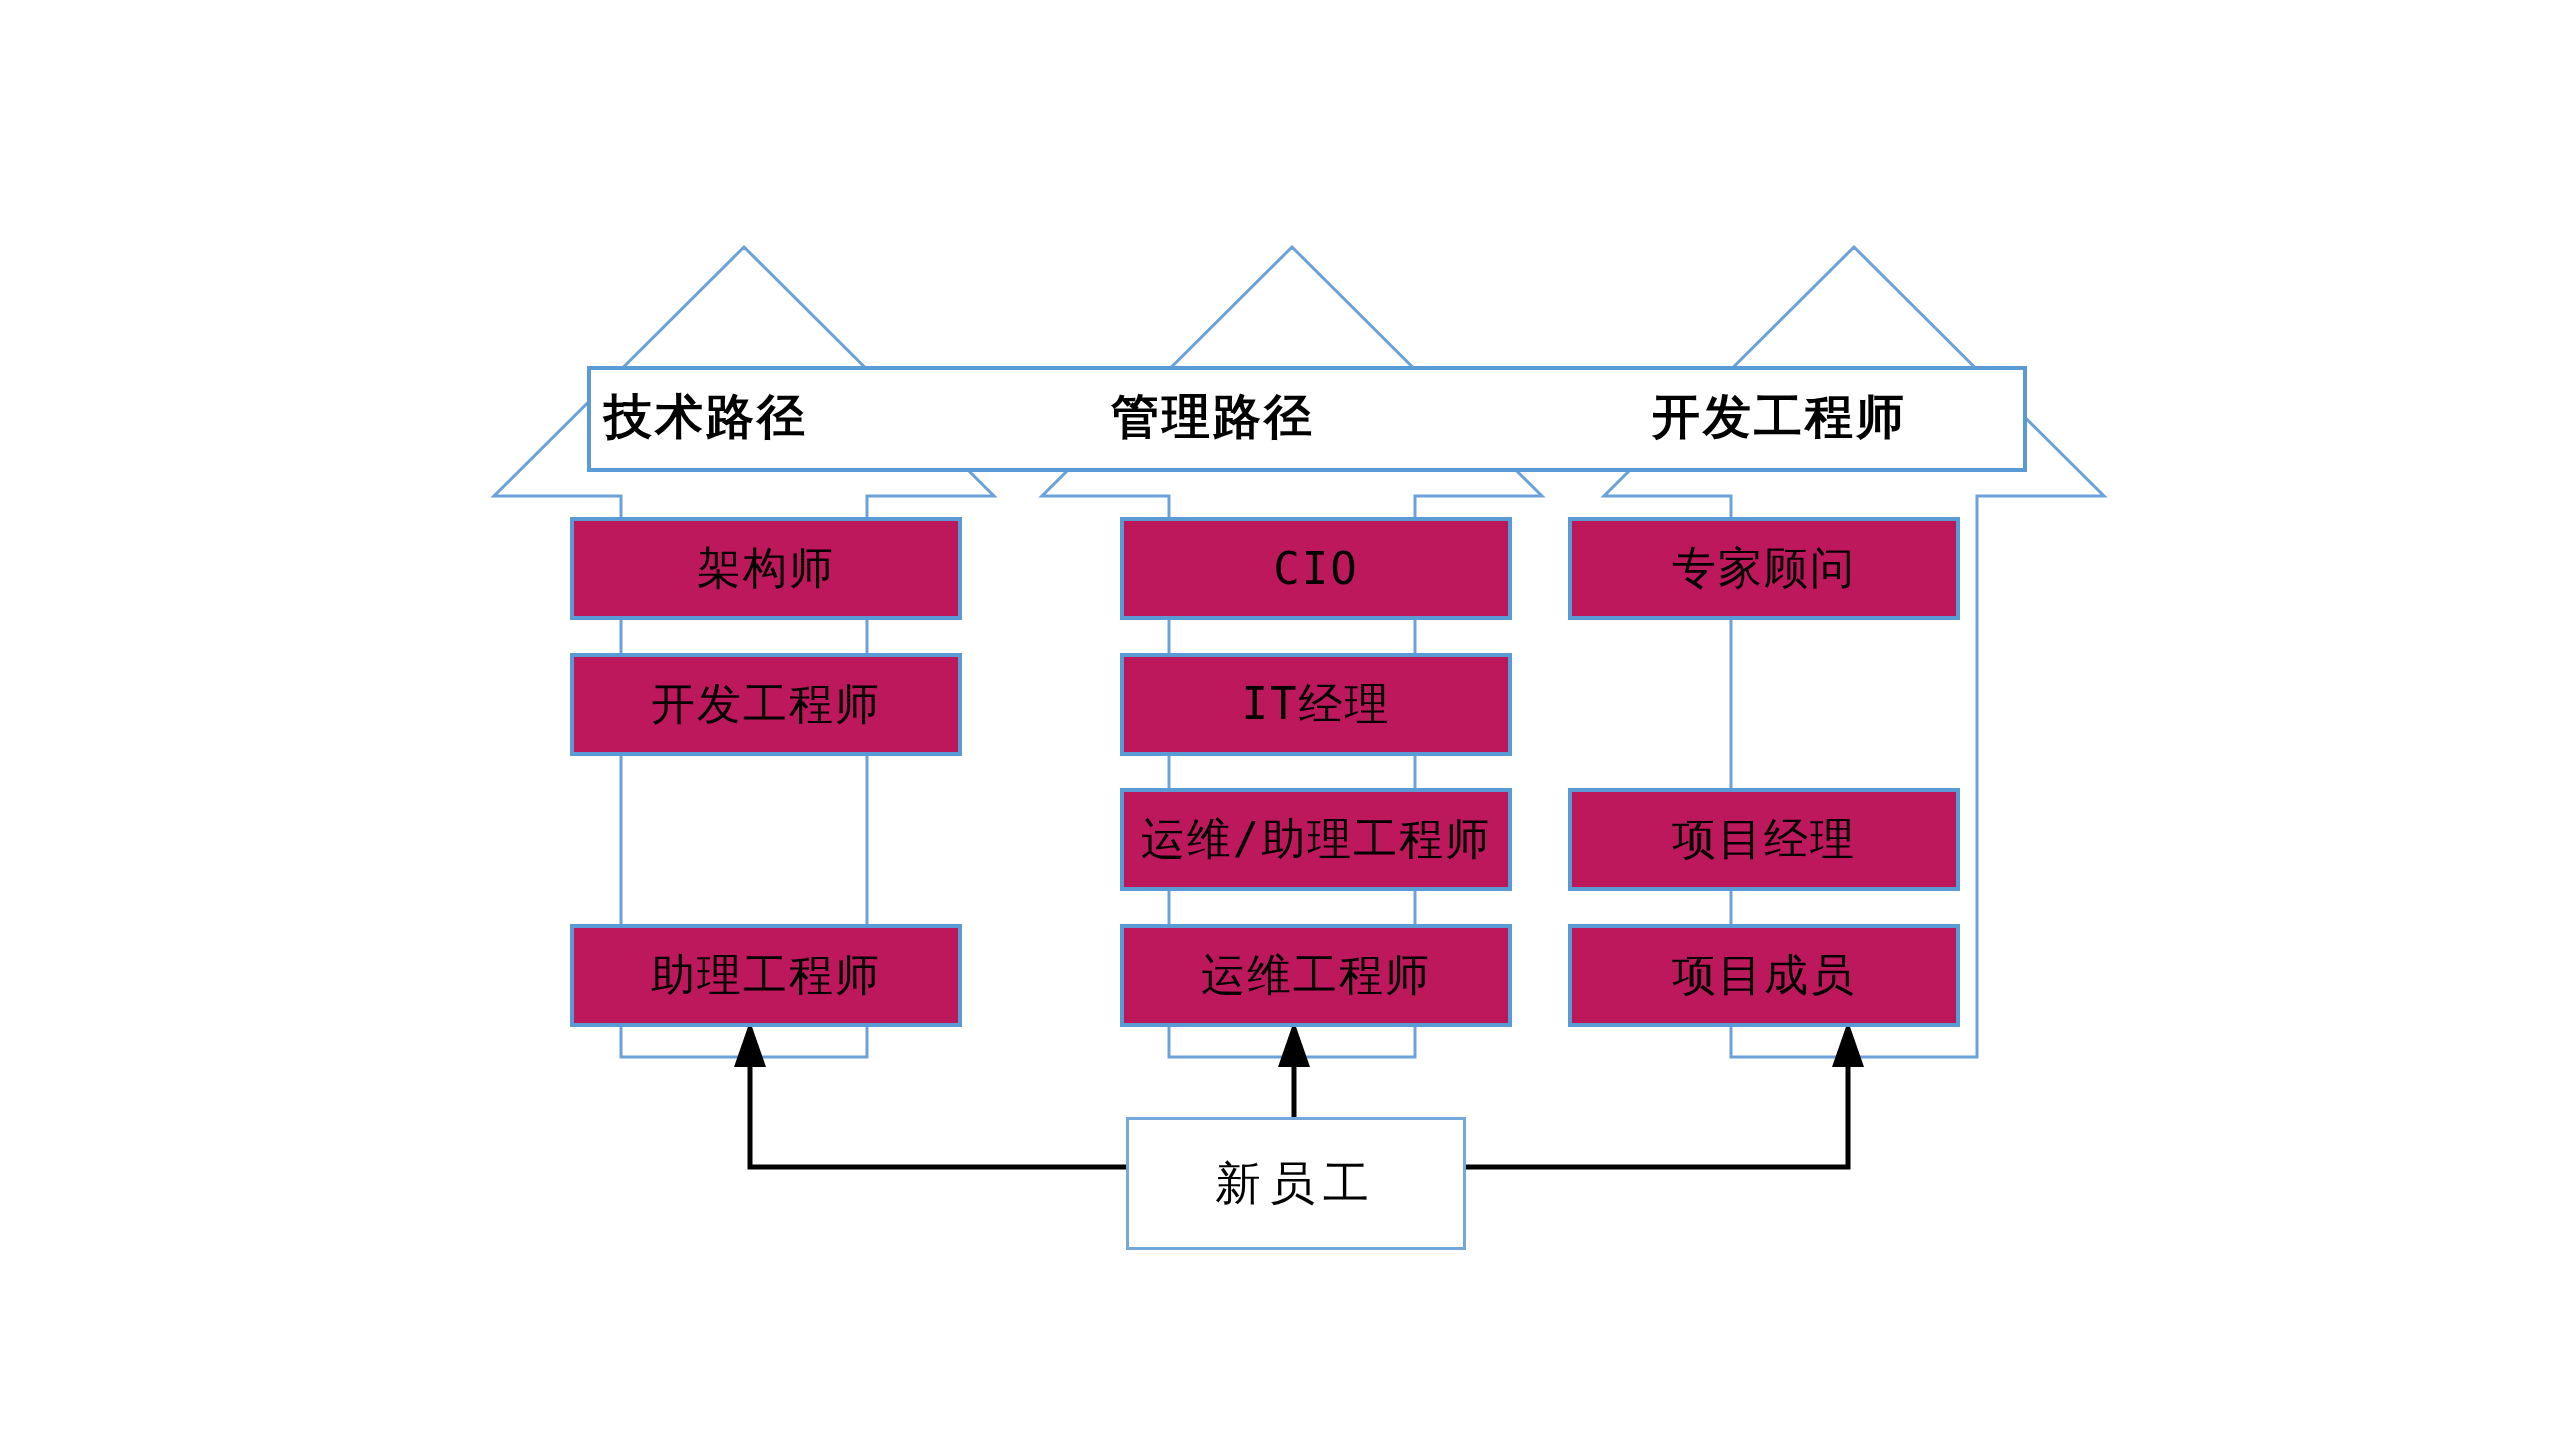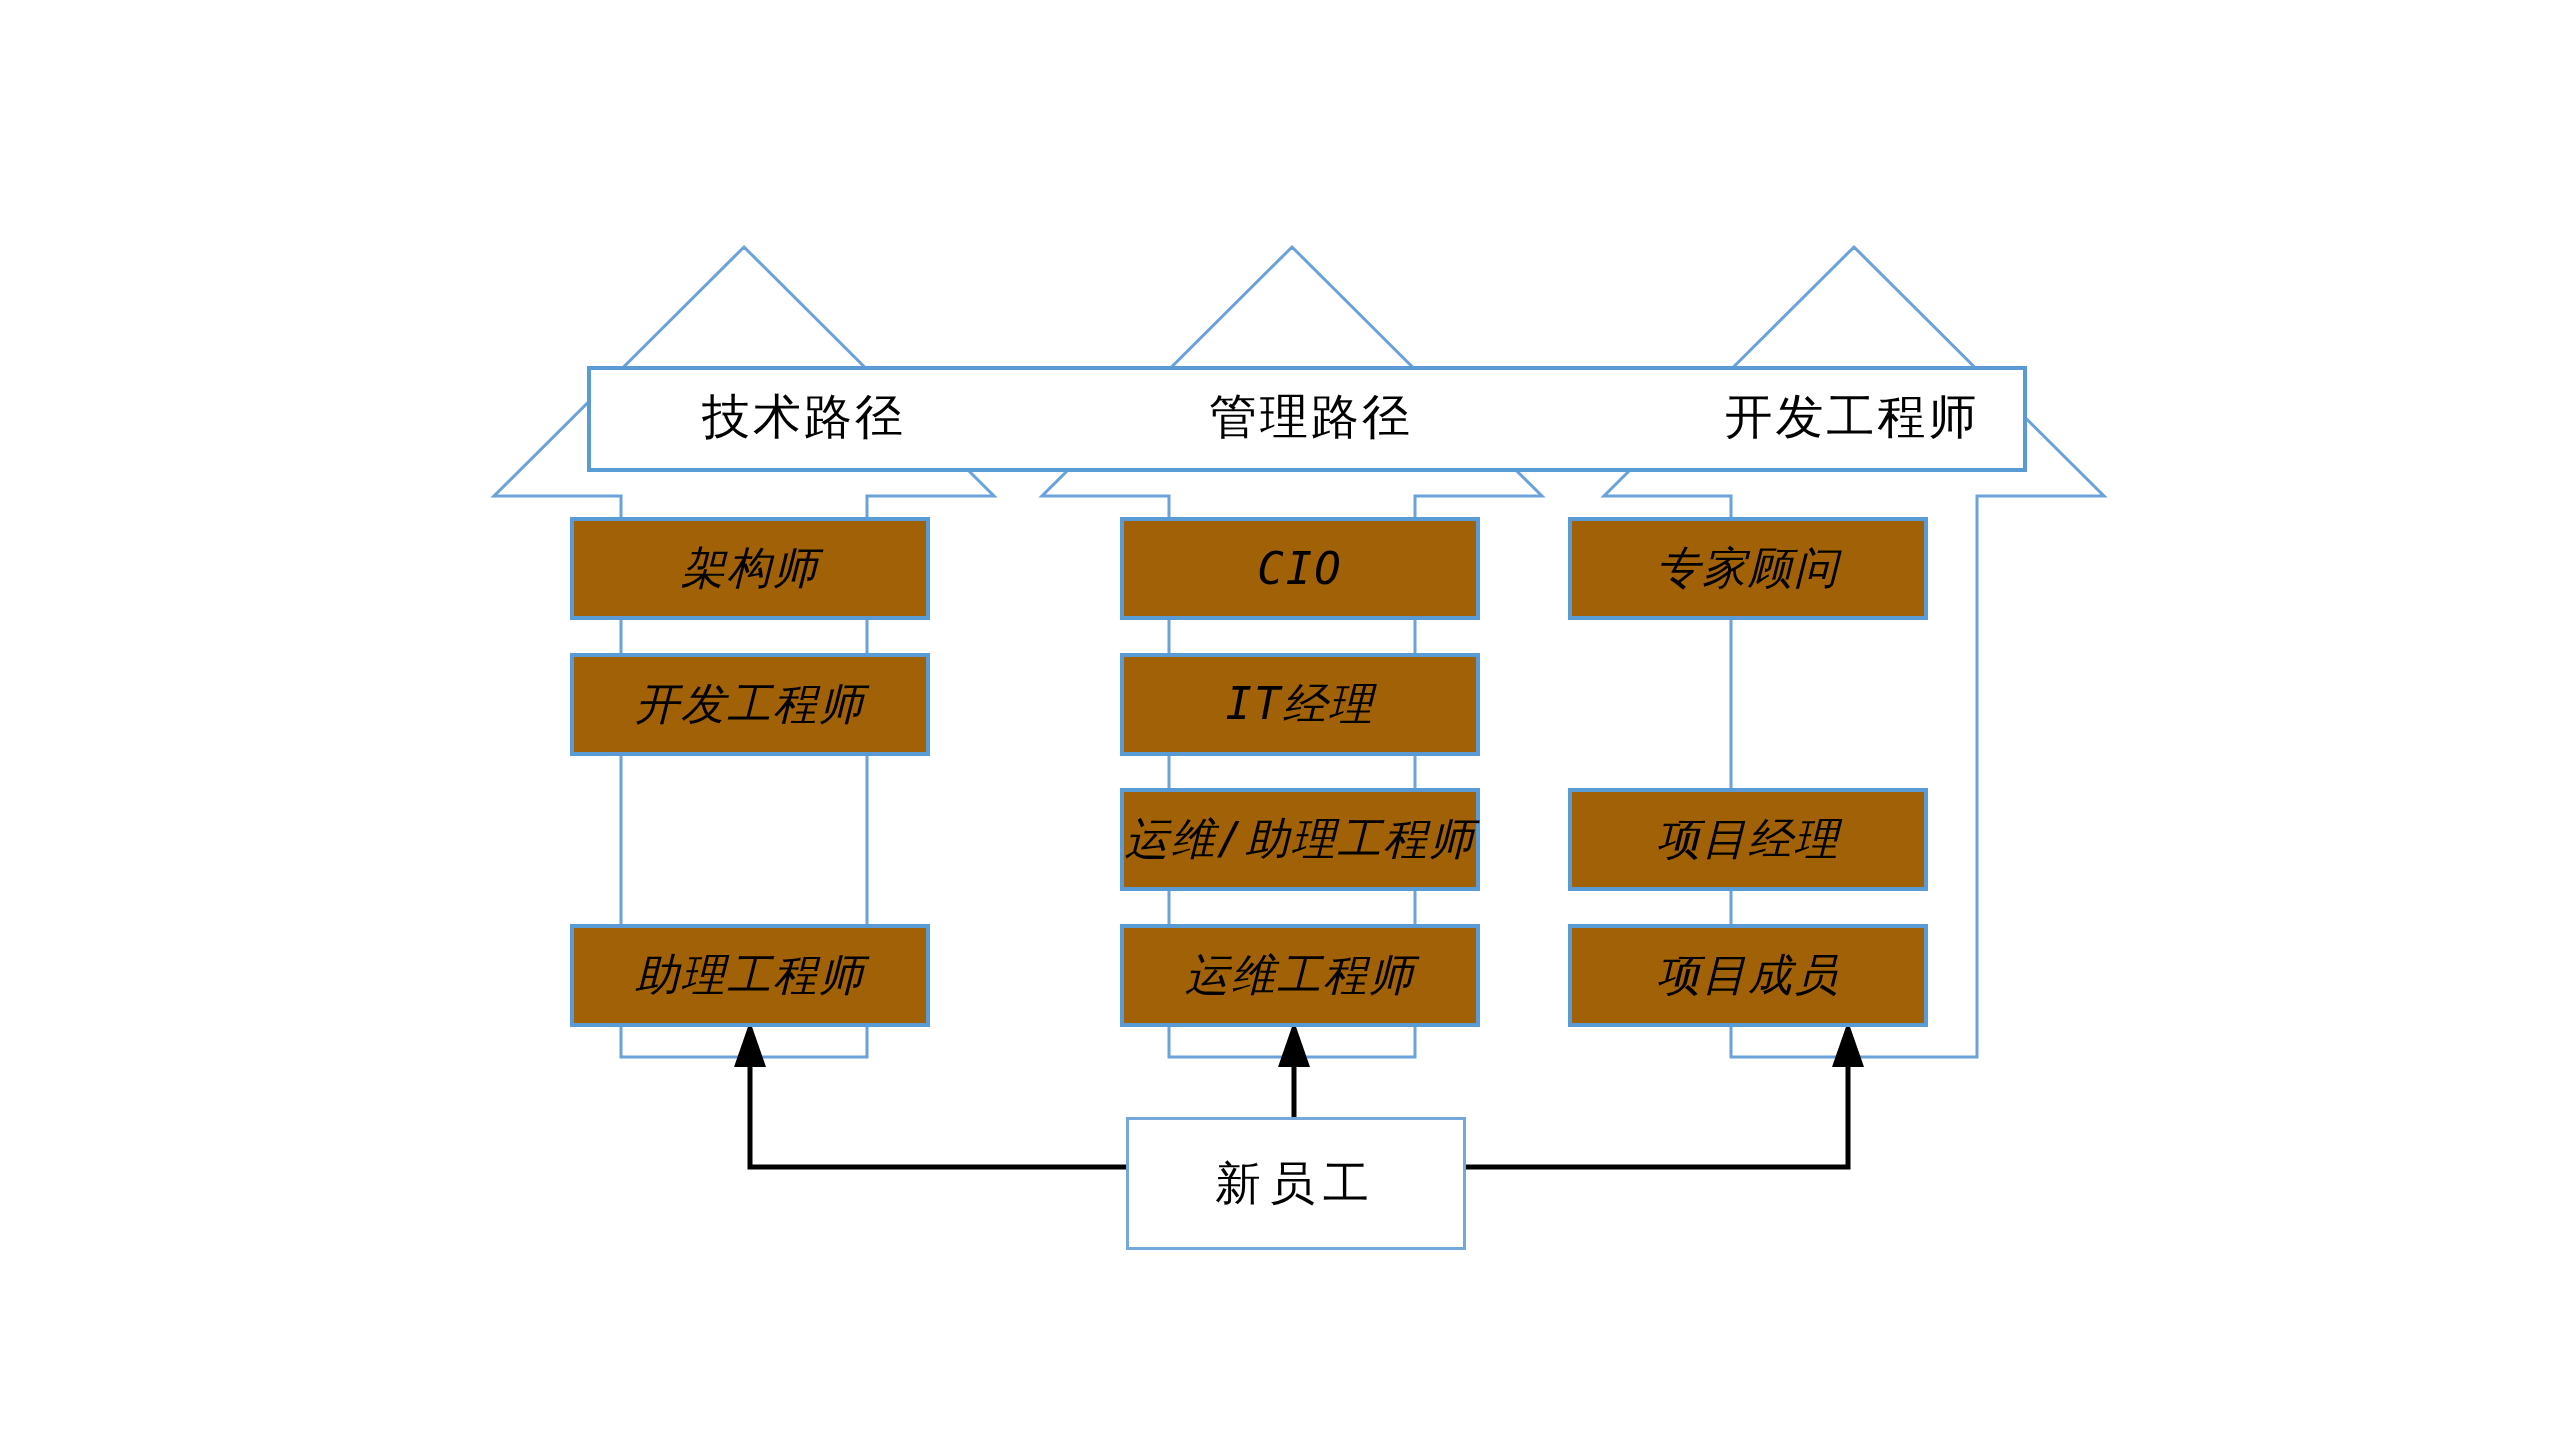--- a/index.html
+++ b/index.html
@@ -46,45 +46,44 @@
     background: #ffffff;
     border: 4px solid var(--box-border, #5B9BD5);
     box-sizing: border-box;
   }
   .band-title {
     position: absolute;
     top: 366px;
     height: 79px;
     width: 400px;
     line-height: 102px;
-    text-align: center;
+    text-align: left;
     font-size: 48px;
-    font-weight: 400;
+    font-weight: 700;
     letter-spacing: 3px;
     color: var(--text, #000);
   }
   .band-title.t1 { left: 604px; }
   .band-title.t2 { left: 1111px; }
   .band-title.t3 { left: 1652px; }
   .level-box {
     position: absolute;
-    width: 360px;
+    width: 392px;
     height: 103px;
-    background: #a16207;
+    background: #be185d;
     border: 4px solid var(--box-border, #5B9BD5);
     box-sizing: border-box;
     display: flex;
     align-items: center;
     justify-content: center;
     font-family: "DejaVu Sans Mono", "DejaVu Serif", serif;
     font-size: 44px;
     letter-spacing: 2px;
     color: var(--text, #000);
     white-space: nowrap;
-    font-style: italic;
   }
   .col1 { left: 570px; }
   .col2 { left: 1112px; margin-left: 8px; }
   .col3 { left: 1568px; }
   .row1 { top: 517px; }
   .row2 { top: 653px; }
   .row3 { top: 788px; }
   .row4 { top: 924px; }
   .start-box {
     position: absolute;

